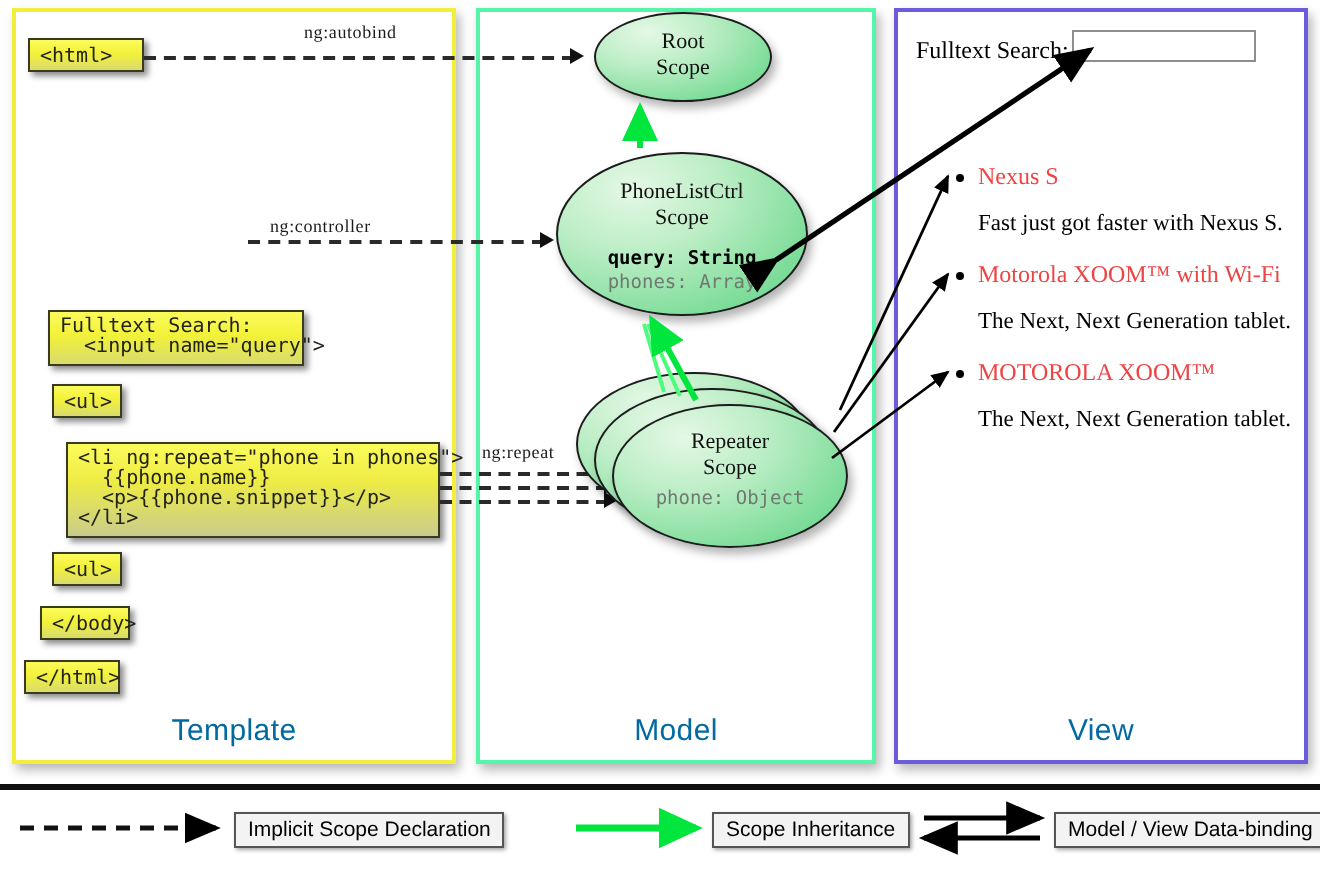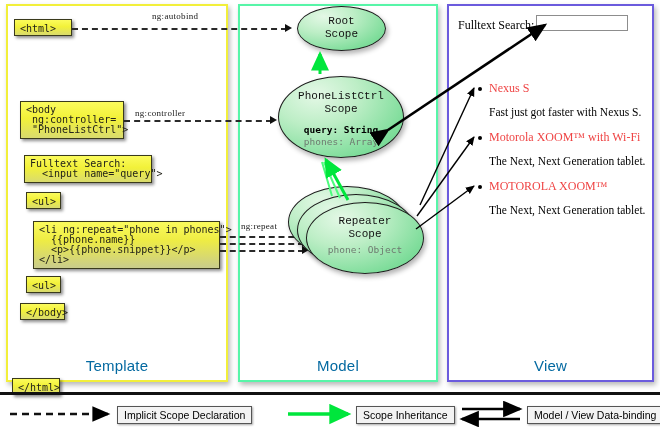--- a/index.html
+++ b/index.html
@@ -84,21 +84,21 @@
   .scope {
     position: absolute;
     border-radius: 50%;
     border: 1.5px solid #1c1c1c;
     background: radial-gradient(ellipse at 30% 22%, #e4f8e6 0%, #bdeec6 35%, #7fdd9b 75%, #63cf86 100%);
     box-shadow: 2px 3px 5px rgba(0,0,0,0.3);
     text-align: center;
     box-sizing: border-box;
   }
   .scope-title {
-    font-family: Liberation Mono, monospace;
+    font-family: Liberation Serif, serif;
     font-size: 11px;
     color: #111;
     line-height: 13px;
     text-align: center;
   }
   .scope-prop {
     font-family: "DejaVu Sans Mono", monospace;
     font-size: 9.5px;
     line-height: 12px;
   }
@@ -177,39 +177,36 @@
   </div>
   <div class="column" id="col-model">
     <div class="column-label">Model</div>
   </div>
   <div class="column" id="col-view">
     <div class="column-label">View</div>
   </div>
 
   <div class="codebox" style="left:14px; top:19px; width:58px; height:17px; line-height:11px;">&lt;html&gt;</div>
 
-  <div class="codebox" style="left:20px; top:101px; width:104px; height:38px;">&lt;body
- ng:controller=
- "PhoneListCtrl"&gt;</div>
 
   <div class="codebox" style="left:24px; top:155px; width:128px; height:28px;">Fulltext Search:
   &lt;input name="query"&gt;</div>
 
   <div class="codebox" style="left:26px; top:192px; width:35px; height:17px; line-height:11px;">&lt;ul&gt;</div>
 
   <div class="codebox wide" style="left:33px; top:221px; width:187px; height:48px;">&lt;li ng:repeat="phone in phones"&gt;
   {{phone.name}}
   &lt;p&gt;{{phone.snippet}}&lt;/p&gt;
 &lt;/li&gt;</div>
 
   <div class="codebox" style="left:26px; top:276px; width:35px; height:17px; line-height:11px;">&lt;ul&gt;</div>
 
   <div class="codebox" style="left:20px; top:303px; width:45px; height:17px; line-height:11px;">&lt;/body&gt;</div>
 
-  <div class="codebox" style="left:12px; top:330px; width:48px; height:17px; line-height:11px;margin-top:48px;">&lt;/html&gt;</div>
+  <div class="codebox" style="left:12px; top:330px; width:48px; height:17px; line-height:11px;">&lt;/html&gt;</div>
 
   <div class="conn-label" style="left:152px; top:11px;">ng:autobind</div>
   <div class="dash-line" style="left:72px; top:28px; width:215px;"></div>
   <div class="arrow-head-right" style="left:285px; top:24px;"></div>
 
   <div class="conn-label" style="left:135px; top:108px;">ng:controller</div>
   <div class="dash-line" style="left:124px; top:120px; width:148px;"></div>
   <div class="arrow-head-right" style="left:270px; top:116px;"></div>
 
   <div class="conn-label" style="left:241px; top:221px;">ng:repeat</div>

